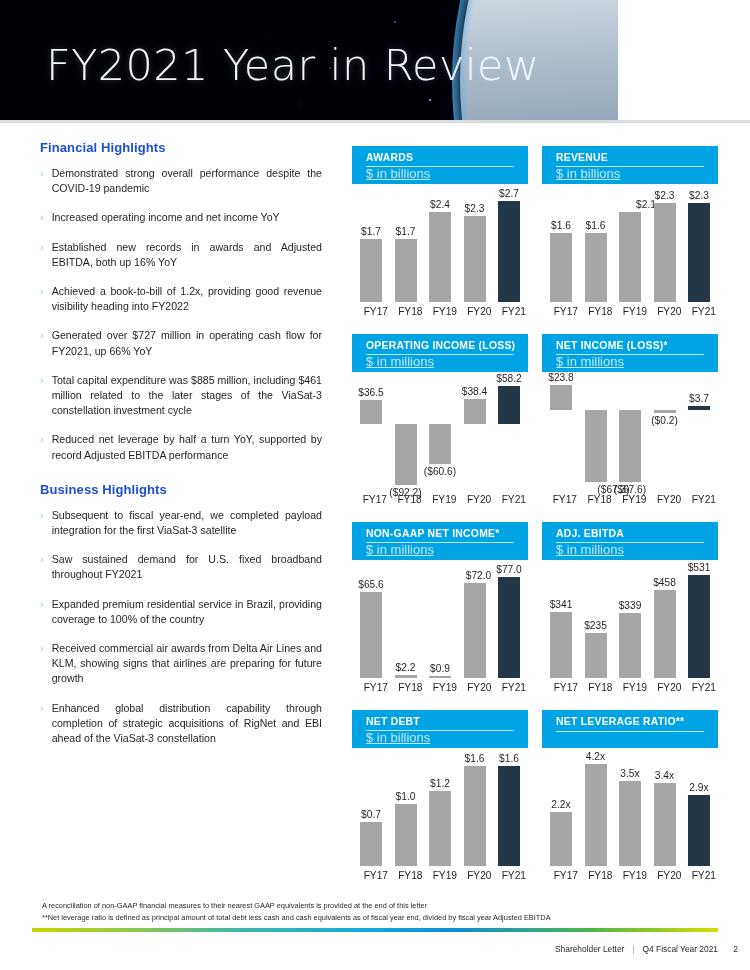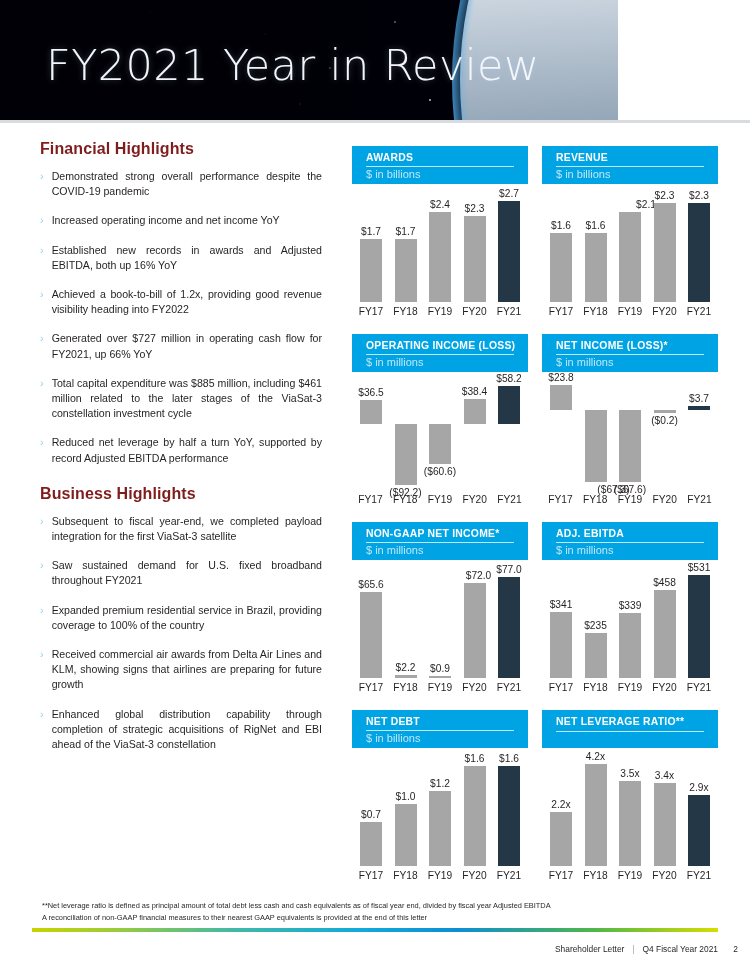--- a/index.html
+++ b/index.html
@@ -72,21 +72,21 @@
     color:#f2f6fa;
     text-shadow:0 0 6px rgba(180,210,240,.35);
     font-family:"DejaVu Sans", sans-serif;
     white-space:nowrap;
   }
   .hero-rule{position:absolute;left:0;top:120px;width:750px;height:3px;background:#d9dcdf;}
 
   
   .left{position:absolute;left:40px;top:140px;width:282px;}
   .sec-head{
-    color:#7f1d1d;font-size:16px;font-weight:700;
+    color:#1d4ed8;font-size:13px;font-weight:700;
     margin:0 0 11px 0;letter-spacing:.1px;
   }
   .sec-head.second{margin-top:19px;}
   .bullet{
     display:flex;gap:8px;margin-bottom:14px;align-items:flex-start;
   }
   .chev{color:#8fd3ef;font-size:11px;line-height:15px;flex:0 0 auto;}
   .btext{
     font-size:10.6px;line-height:15.2px;color:#231f20;
     text-align:justify;
@@ -107,39 +107,39 @@
   }
   .chead .ct{
     color:#ffffff;font-size:10.4px;font-weight:700;letter-spacing:.25px;
     line-height:12px;
   }
   .chead .crule{
     position:absolute;left:14px;right:14px;top:20px;height:1px;background:rgba(255,255,255,.75);
   }
   .chead .cs{
     position:absolute;left:14px;top:22px;
-    color:#bfe7f8;font-size:11px;font-weight:400;line-height:12px;
+    color:#bfe7f8;font-size:13px;font-weight:400;line-height:12px;text-decoration:underline;
   }
   .chead.no-sub .crule{top:21px;}
 
   .plot{position:relative;height:112px;margin-top:6px;}
   .bars{position:absolute;left:6px;right:6px;top:0;bottom:0;display:flex;
     justify-content:space-between;align-items:flex-end;}
   .bcol{width:26px;position:relative;height:100%;}
   .bar{position:absolute;left:2px;width:22px;background:#a6a6a6;}
   .bar.hl{background:#233746;}
   .blab{
     position:absolute;left:50%;transform:translateX(-50%);
     font-size:10.2px;color:#231f20;white-space:nowrap;font-weight:400;
   }
   .axis{
     margin-top:4px;display:flex;justify-content:space-between;
     padding:0 2px;
   }
-  .axis span{font-size:10.2px;color:#231f20;width:34px;text-align:center;}
+  .axis span{font-size:10.2px;color:#231f20;width:34px;text-align:right;}
   .axis.tight span{width:33px;}
 
   
   .notes{position:absolute;left:42px;top:900px;width:666px;}
   .notes div{font-size:7.4px;line-height:11.5px;color:#231f20;}
   .gradrule{
     position:absolute;left:32px;top:928px;width:686px;height:4px;
     background:linear-gradient(90deg,#c8d400 0%,#9ccb3b 12%,#3fb8a8 30%,#12a9db 48%,#0d8ed4 62%,#4fb748 82%,#d7dd00 100%);
   }
   .foot{
@@ -523,22 +523,22 @@
           <span>FY17</span>
           <span>FY18</span>
           <span>FY19</span>
           <span>FY20</span>
           <span>FY21</span>
         </div>
       </div>
     </div>
 
   <div class="notes">
+    <div>A reconciliation of non-GAAP financial measures to their nearest GAAP equivalents is provided at the end of this letter</div>
     <div>**Net leverage ratio is defined as principal amount of total debt less cash and cash equivalents as of fiscal year end, divided by fiscal year Adjusted EBITDA</div>
-    <div>A reconciliation of non-GAAP financial measures to their nearest GAAP equivalents is provided at the end of this letter</div>
   </div>
   <div class="gradrule"></div>
   <div class="foot">
     <div class="foot-inner">
       <span>Shareholder Letter</span>
       <span class="foot-sep">|</span>
       <span>Q4 Fiscal Year 2021</span>
     </div>
     <div class="foot-pg">2</div>
   </div>

